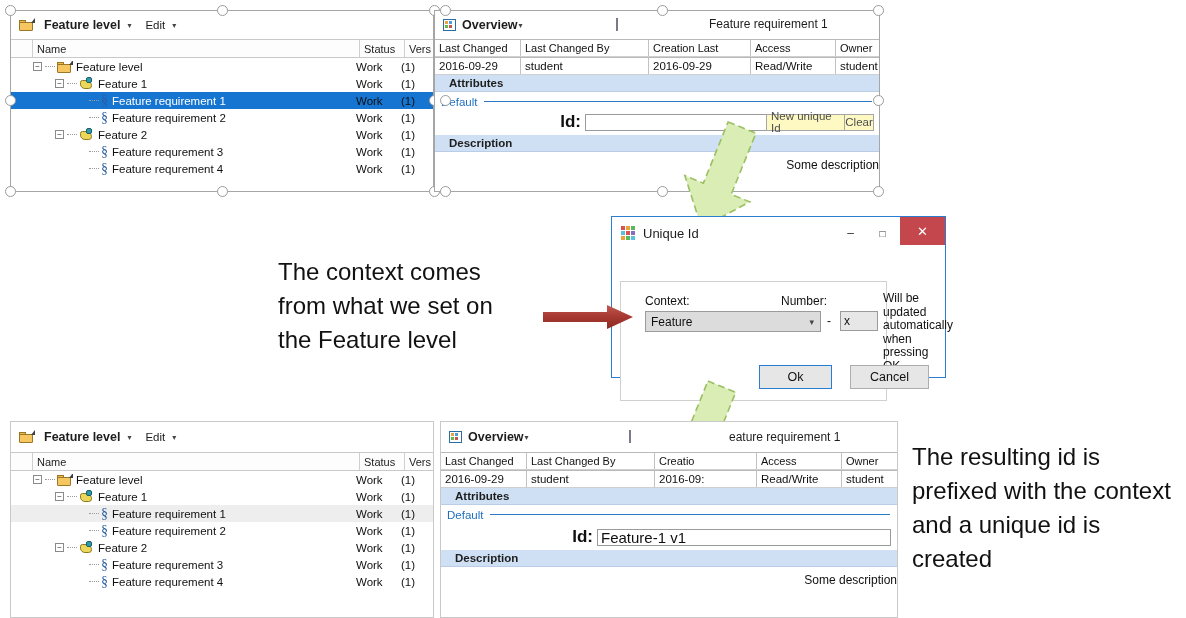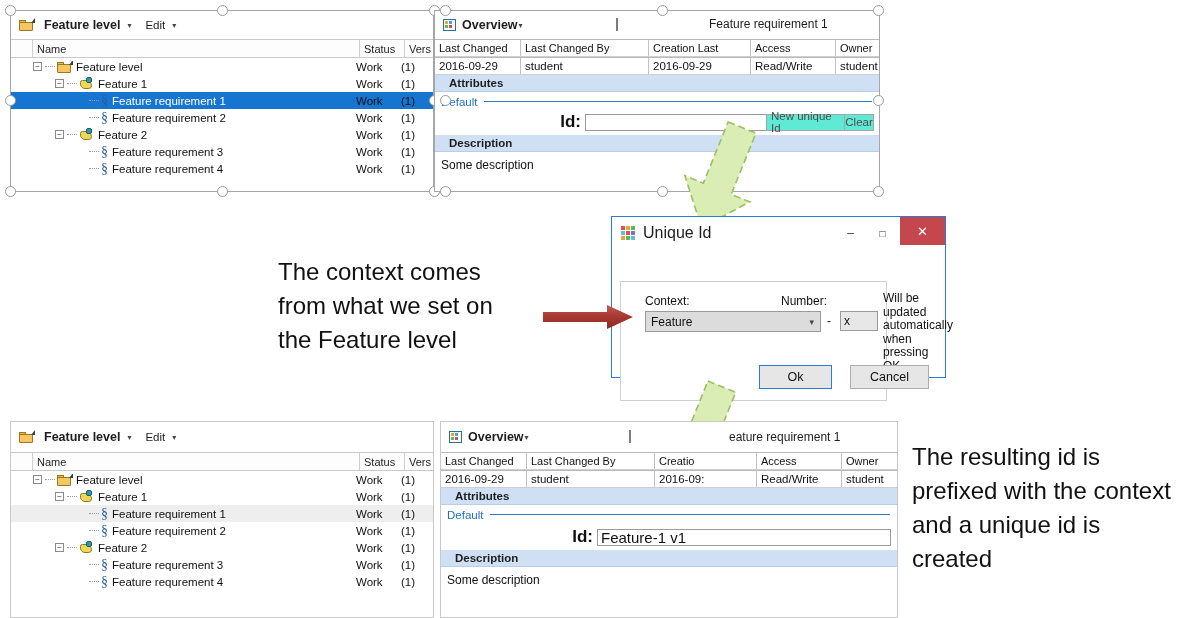--- a/index.html
+++ b/index.html
@@ -64,33 +64,33 @@
   .mt > div{border-right:1px solid #c2c2c2;display:flex;align-items:center;padding-left:4px;box-sizing:border-box;color:#101010;overflow:hidden;white-space:nowrap;}
   .mt > div:last-child{border-right:none;}
 
   .band{background:#cfe0f4;font-size:11.5px;font-weight:bold;color:#1d1d1d;display:flex;align-items:center;padding-left:14px;height:17px;border-bottom:1px solid #b9cde6;box-sizing:border-box;}
   .grp{display:flex;align-items:center;height:19px;padding-left:6px;}
   .grp span{font-size:11.5px;color:#1f6fbf;margin-right:7px;}
   .grp .rule{flex:1;height:1px;background:#2e79c4;}
   .idrow{display:flex;align-items:center;height:22px;}
   .idlabel{font-size:17px;font-weight:bold;color:#101010;text-align:right;padding-right:4px;}
   .idinput{height:17px;border:1px solid #9b9b9b;background:#fff;box-sizing:border-box;font-size:15px;color:#101010;display:flex;align-items:center;padding-left:3px;}
-  .gbtn{height:17px;border:1px solid #a6a6a6;background:#5eead4;box-sizing:border-box;font-size:11.5px;color:#4d4d4d;display:flex;align-items:center;justify-content:center;padding:0 4px;}
-  .descbody{font-size:12px;color:#101010;padding:6px 0 0 6px;}
+  .gbtn{height:17px;border:1px solid #a6a6a6;background:#fef9c3;box-sizing:border-box;font-size:11.5px;color:#4d4d4d;display:flex;align-items:center;justify-content:center;padding:0 4px;}
+  .descbody{font-size:12px;color:#101010;padding:6px 0 0 6px;text-align:right;}
 
   
   .selbox{border:1px solid #a6a6a6;box-sizing:border-box;}
   .handle{width:11px;height:11px;border-radius:50%;background:#fff;border:1.4px solid #9a9a9a;box-sizing:border-box;}
 
   
   .dlg{background:#fff;border:1px solid #2b7cd3;box-sizing:border-box;}
   .dlg-tb{height:32px;display:flex;align-items:center;position:relative;background:#fff;}
   .dlg-ico{width:15px;height:15px;margin-left:9px;margin-right:7px;position:relative;}
   .dlg-ico i{position:absolute;width:4px;height:4px;display:block;}
-  .dlg-title{font-size:16px;color:#1d1d1d;}
+  .dlg-title{font-size:13px;color:#1d1d1d;}
   .wbtn{width:29px;height:22px;display:flex;align-items:center;justify-content:center;font-size:12px;color:#333;}
   .wclose{width:45px;height:28px;background:#c4474d;color:#fff;display:flex;align-items:center;justify-content:center;font-size:13px;}
   .dlg-body{border:1px solid #d0d0d0;box-sizing:border-box;background:#fff;position:relative;}
   .lbl{font-size:12px;color:#101010;}
   .combo{height:21px;border:1px solid #9b9b9b;background:#dcdcdc;box-sizing:border-box;display:flex;align-items:center;padding-left:5px;font-size:12px;color:#101010;justify-content:space-between;}
   .combo .chev{font-size:9px;color:#444;padding-right:6px;}
   .numbox{height:20px;border:1px solid #9b9b9b;background:#e7e7e7;box-sizing:border-box;font-size:12px;color:#101010;display:flex;align-items:center;padding-left:3px;}
   .note{font-size:12px;color:#101010;line-height:13.5px;}
   .dbtn{height:24px;border:1px solid #adadad;background:#e6e6e6;box-sizing:border-box;display:flex;align-items:center;justify-content:center;font-size:12.5px;color:#101010;}
   .dbtn.primary{border:1.5px solid #2b7cd3;}

